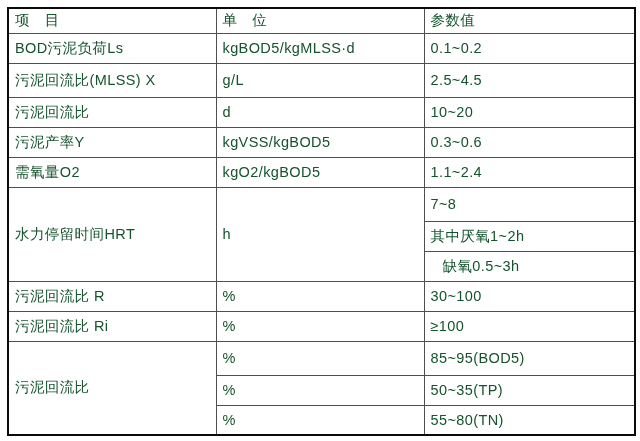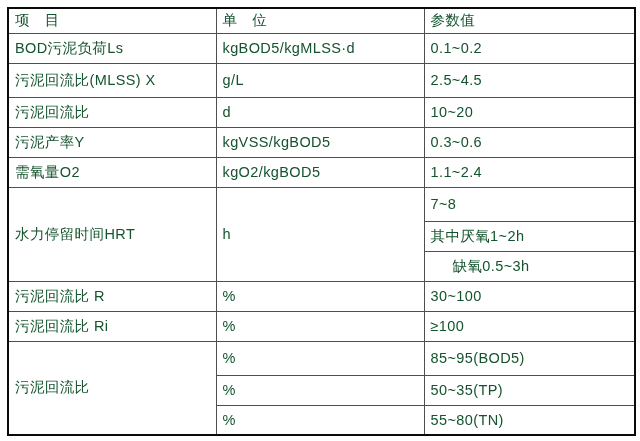--- a/index.html
+++ b/index.html
@@ -34,21 +34,21 @@
     text-align: left;
     vertical-align: middle;
     padding: 2px 6px;
     letter-spacing: 0.4px;
     white-space: nowrap;
     overflow: hidden;
   }
   tr.hdr  { height: 25px; }
   tr.r    { height: 30px; }
   tr.tall { height: 34px; }
-  td.indent { padding-left: 28px; }
+  td.indent { padding-left: 18px; }
 </style>
 </head>
 <body>
 
 <table class="params">
   <colgroup>
     <col class="c1">
       <col class="c2">
       <col class="c3">
   </colgroup>

